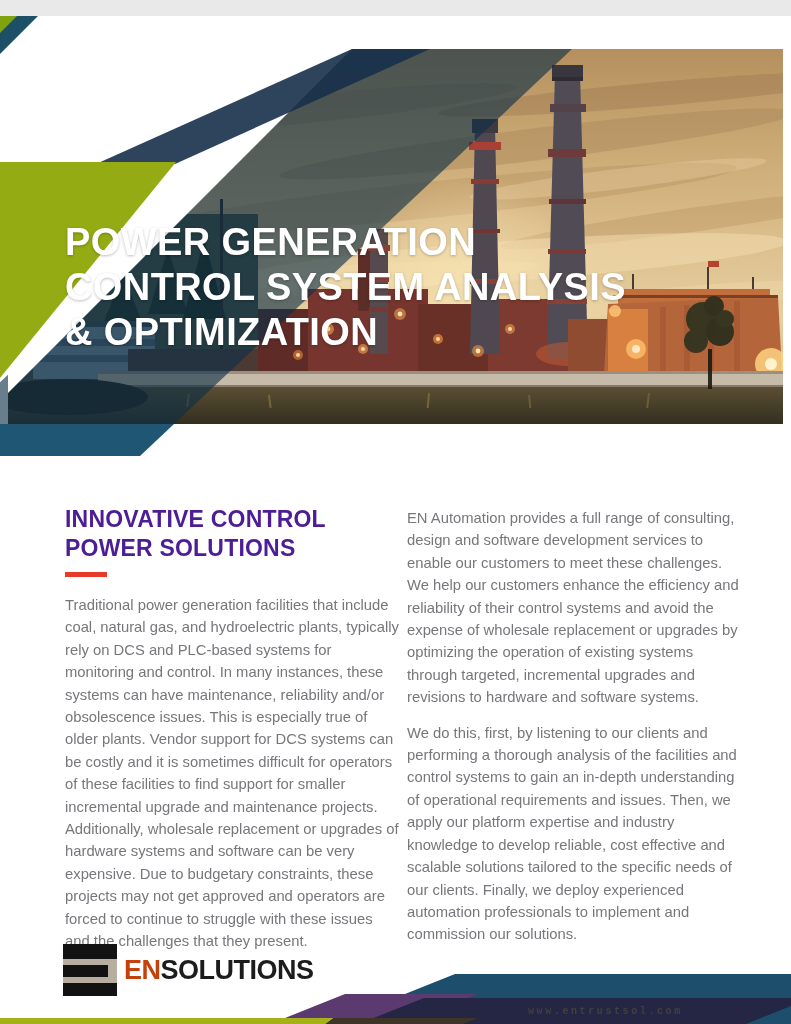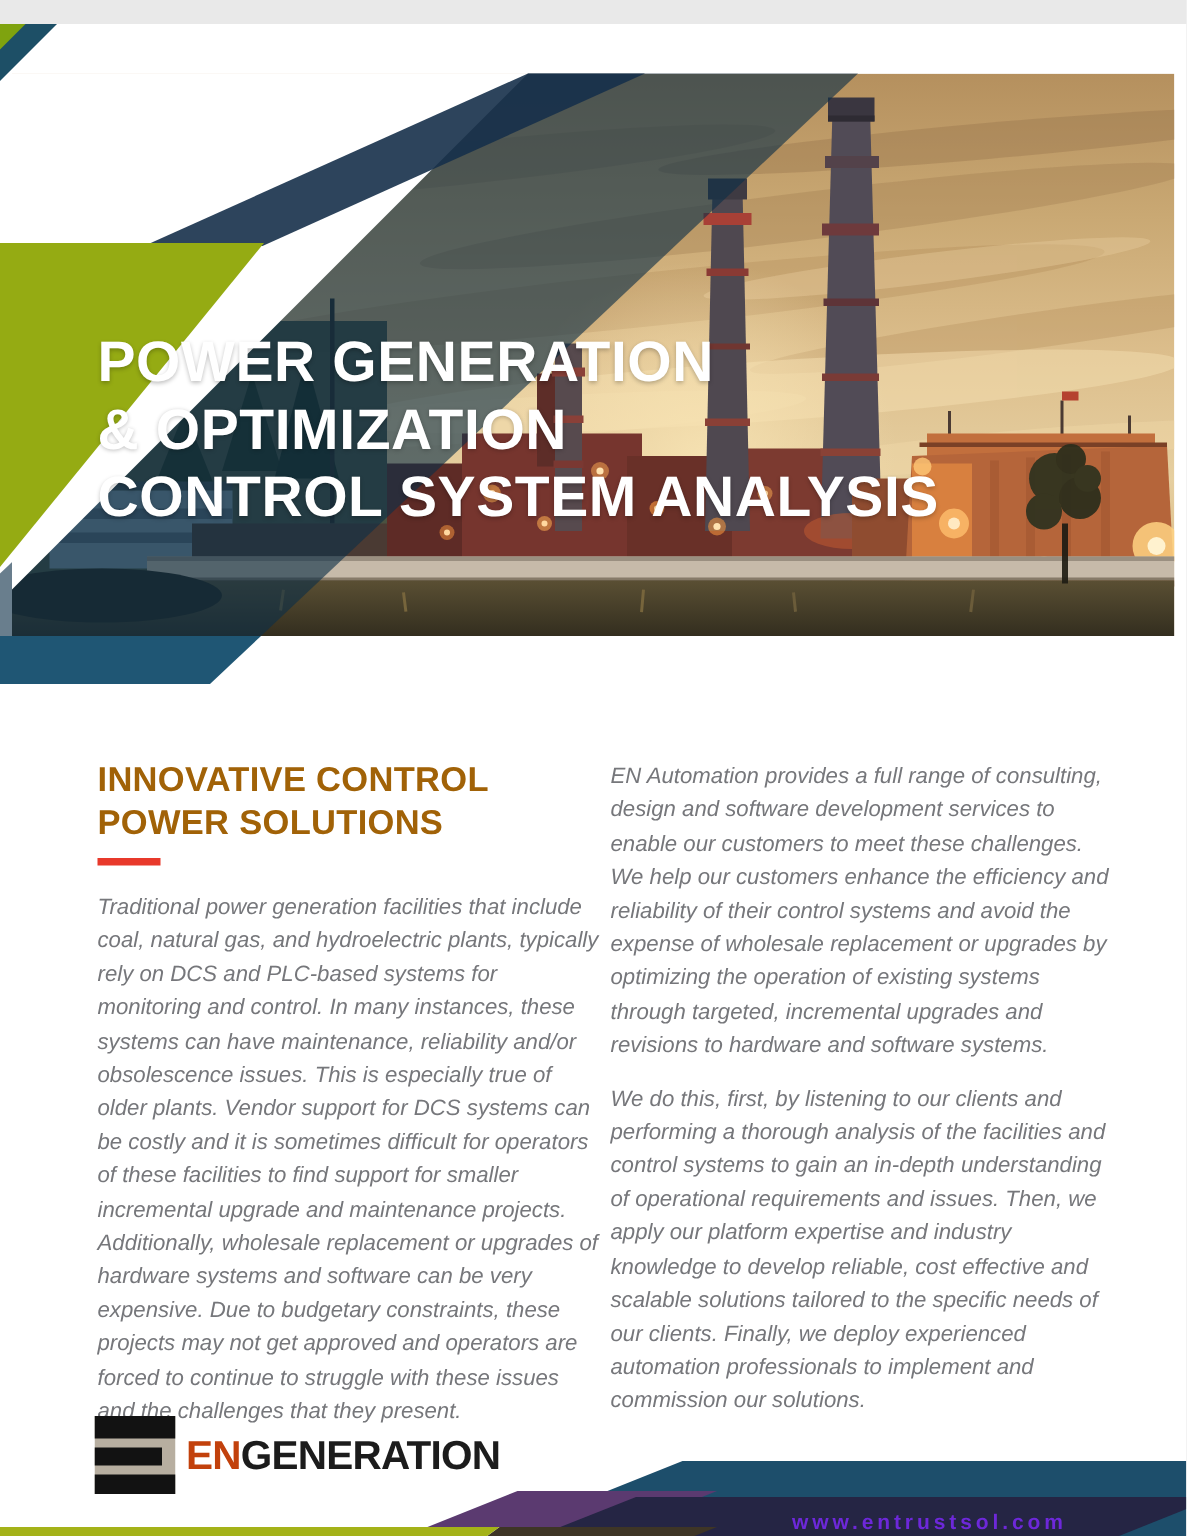--- a/index.html
+++ b/index.html
@@ -16,41 +16,41 @@
     position:absolute;left:65px;top:204px;margin:0;
     color:#ffffff;font-size:38px;line-height:45px;font-weight:700;
     letter-spacing:0.4px;text-shadow:0 1px 3px rgba(0,0,0,0.25);
   }
   .hero-title span{display:block;}
   
   .col{position:absolute;width:334px;color:#76777b;font-size:14.8px;line-height:22.4px;}
   .col-left{left:65px;top:489px;}
   .col-right{left:407px;top:491px;}
   .col h2{
-    margin:0;color:#a16207;font-size:23px;line-height:29px;font-weight:700;
+    margin:0;color:#4c1d95;font-size:23px;line-height:29px;font-weight:700;
     letter-spacing:0.2px;
   }
   .col h2 span{display:block;}
   .red-bar{width:42px;height:5px;background:#e8392b;margin-top:9px;}
-  .col p{margin:0;font-style:italic;}
+  .col p{margin:0;}
   .col-left p{margin-top:17px;}
   .col-right p + p{margin-top:13px;}
   
   .logo{position:absolute;left:63px;top:928px;height:52px;display:flex;align-items:center;}
   .logo-mark{display:block;}
   .logo-text{margin-left:7px;font-size:27px;font-weight:700;letter-spacing:-0.5px;white-space:nowrap;}
   .logo-en{color:#c2410c;}
   .logo-automation{color:#1c1c1c;}
   
   .footer{position:absolute;left:0;top:954px;width:791px;height:70px;}
   .footer svg{position:absolute;left:0;top:0;display:block;}
   .footer-url{
     position:absolute;left:528px;top:990px;
-    color:#6d28d9;font-size:14px;font-weight:700;letter-spacing:2.6px;
-    text-decoration:none;cursor:pointer;
+    color:#404040;font-size:10px;font-weight:700;letter-spacing:2.6px;
+    text-decoration:none;cursor:pointer;font-family:Liberation Mono, monospace;
   }
 </style>
 </head>
 <body>
 
 <div class="page">
 
   <div class="hero">
 
     <div class="hero-photo">
@@ -202,22 +202,22 @@
       <polygon points="8,33 352,33 8,377" fill="#ffffff"></polygon>
       <polygon points="96,148 352,33 430,33 175,148" fill="#16304a" opacity="0.9"></polygon>
       <polygon points="0,146 176,146 0,362" fill="#95ab13"></polygon>
       <polygon points="0,408 174,408 140,440 0,440" fill="#1f5674"></polygon>
       <polygon points="0,0 38,0 0,38" fill="#1d4f66"></polygon>
       <polygon points="0,0 17,0 0,17" fill="#7fa30f"></polygon>
     </svg>
 
     <h1 class="hero-title">
       <span>POWER GENERATION</span>
+      <span>CONTROL SYSTEM ANALYSIS</span>
       <span>&amp; OPTIMIZATION</span>
-      <span>CONTROL SYSTEM ANALYSIS</span>
     </h1>
   </div>
 
   <div class="col col-left">
     <h2>
       <span>INNOVATIVE CONTROL</span>
       <span>POWER SOLUTIONS</span>
     </h2>
     <div class="red-bar"></div>
     <p>Traditional power generation facilities that include coal, natural gas, and hydroelectric plants, typically rely on DCS and PLC-based systems for monitoring and control. In many instances, these systems can have maintenance, reliability and/or obsolescence issues. This is especially true of older plants. Vendor support for DCS systems can be costly and it is sometimes difficult for operators of these facilities to find support for smaller incremental upgrade and maintenance projects. Additionally, wholesale replacement or upgrades of hardware systems and software can be very expensive. Due to budgetary constraints, these projects may not get approved and operators are forced to continue to struggle with these issues and the challenges that they present.</p>
@@ -229,21 +229,21 @@
   </div>
 
   <div class="logo">
     <svg class="logo-mark" width="54" height="52" viewBox="0 0 54 52">
       <rect x="0" y="0" width="54" height="52" fill="#b7aea0"></rect>
       <rect x="0" y="0" width="54" height="15" fill="#121212"></rect>
       <rect x="0" y="21" width="45" height="12" fill="#121212"></rect>
       <rect x="0" y="39" width="54" height="13" fill="#121212"></rect>
     </svg>
     <div class="logo-text">
-      <span class="logo-en">EN</span><span class="logo-automation">GENERATION</span>
+      <span class="logo-en">EN</span><span class="logo-automation">SOLUTIONS</span>
     </div>
   </div>
 
   <div class="footer">
     <svg width="791" height="70" viewBox="0 0 791 70">
       <polygon points="455,4 791,4 791,70 290,70" fill="#1d4e6b"></polygon>
       <polygon points="345,24 478,24 418,48 285,48" fill="#5b3a70"></polygon>
       <polygon points="424,28 791,28 791,36 706,70 318,70" fill="#252544"></polygon>
       <polygon points="333,48 478,48 423,70 303,70" fill="#3e3526"></polygon>
       <polygon points="0,48 333,48 303,70 0,70" fill="#a4b218"></polygon>

